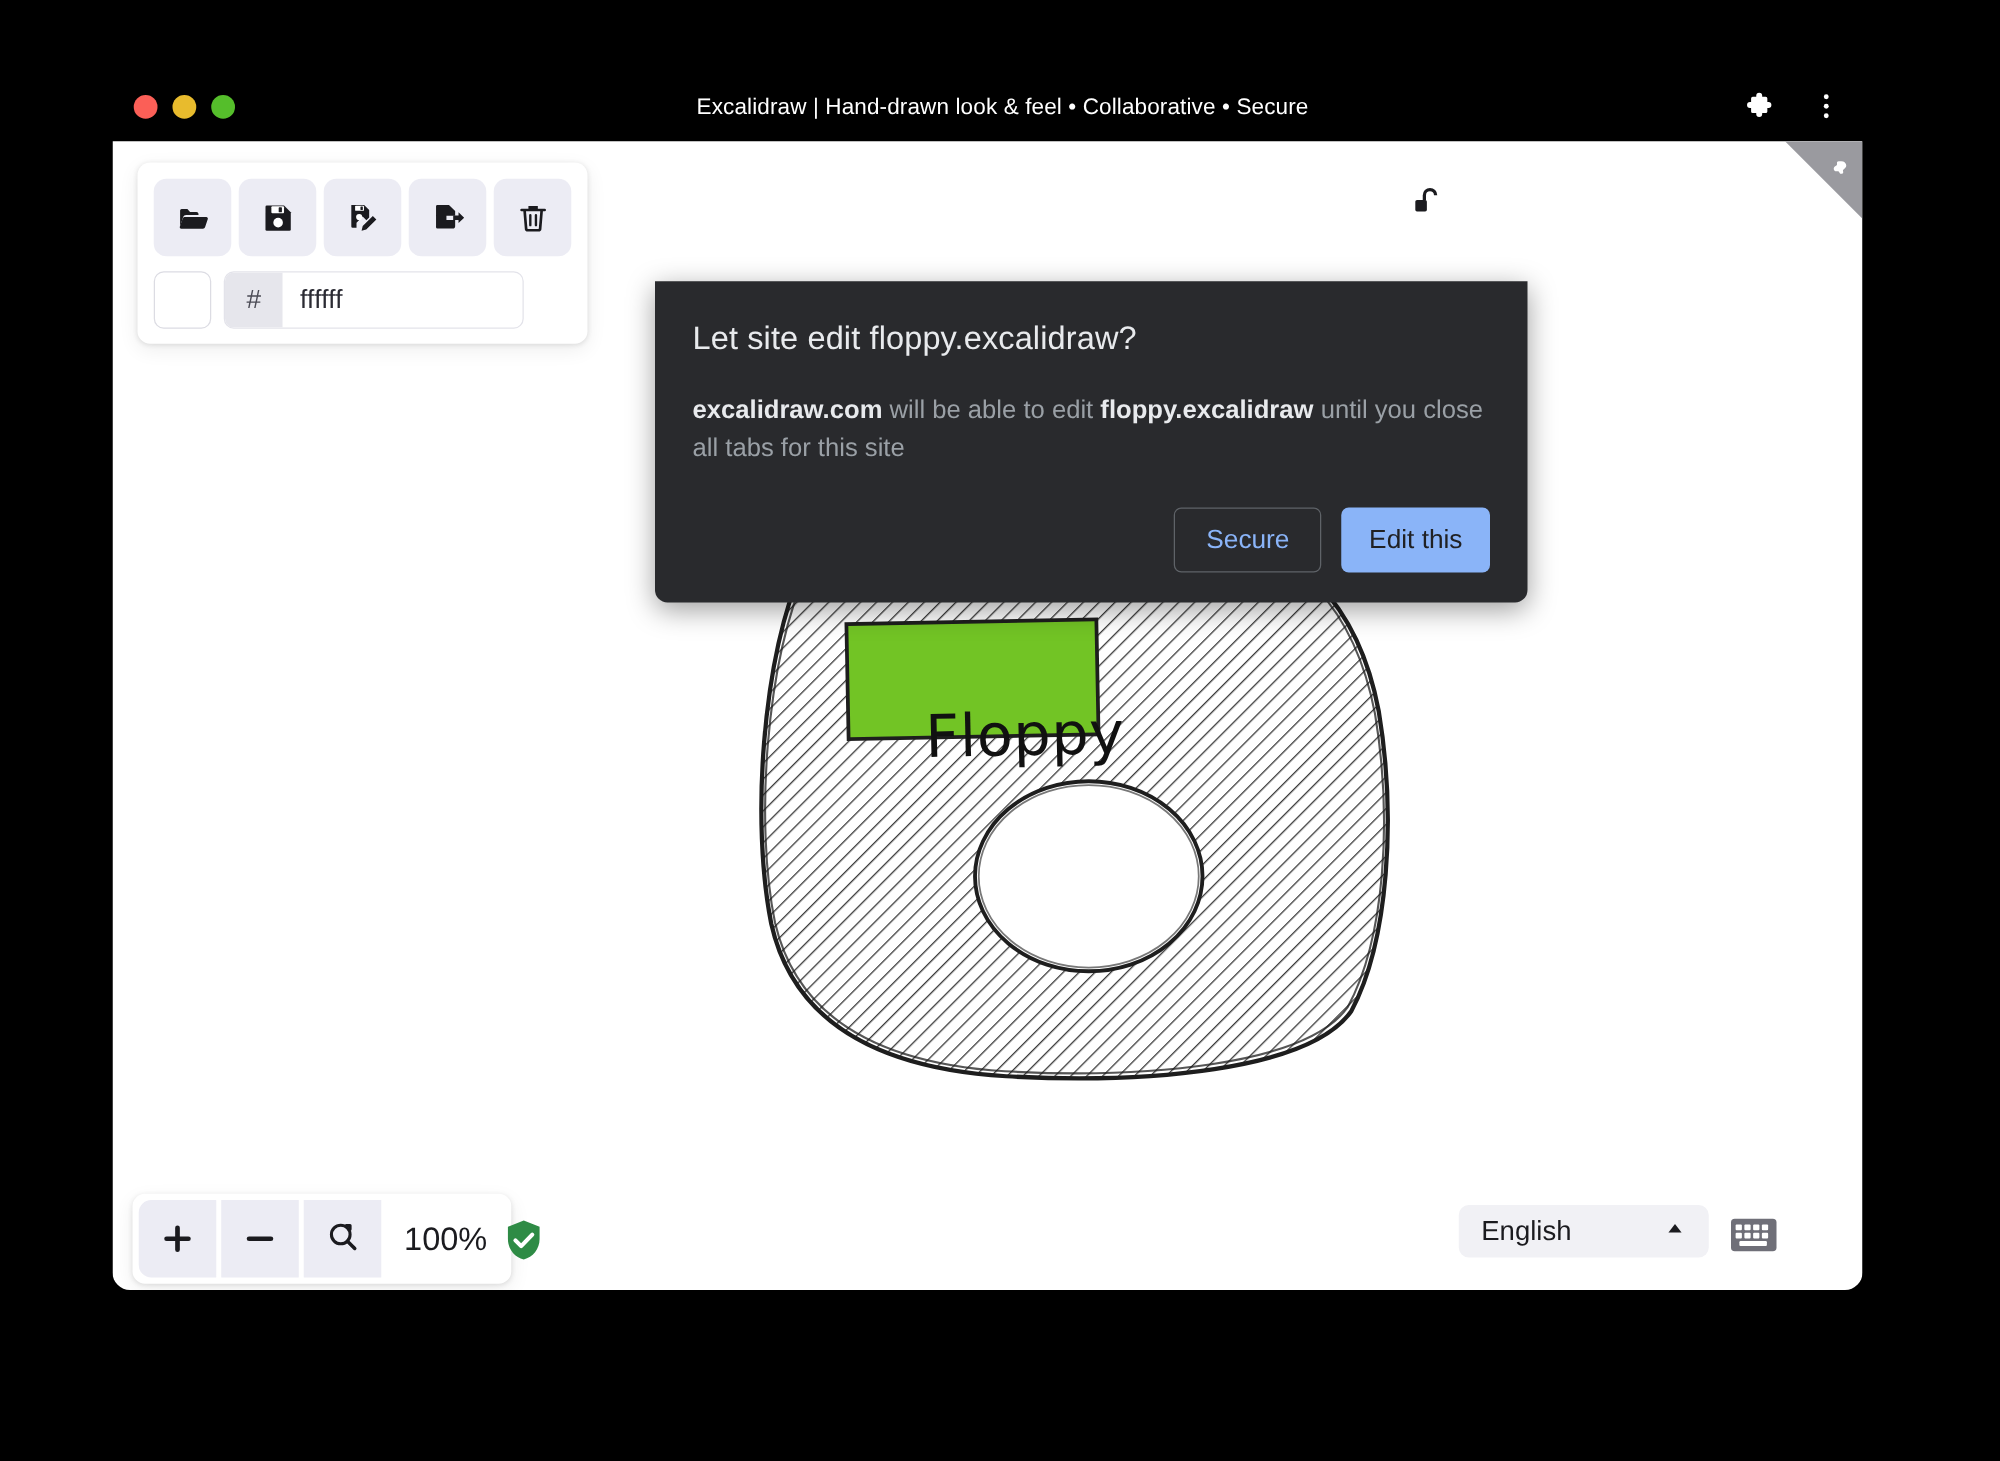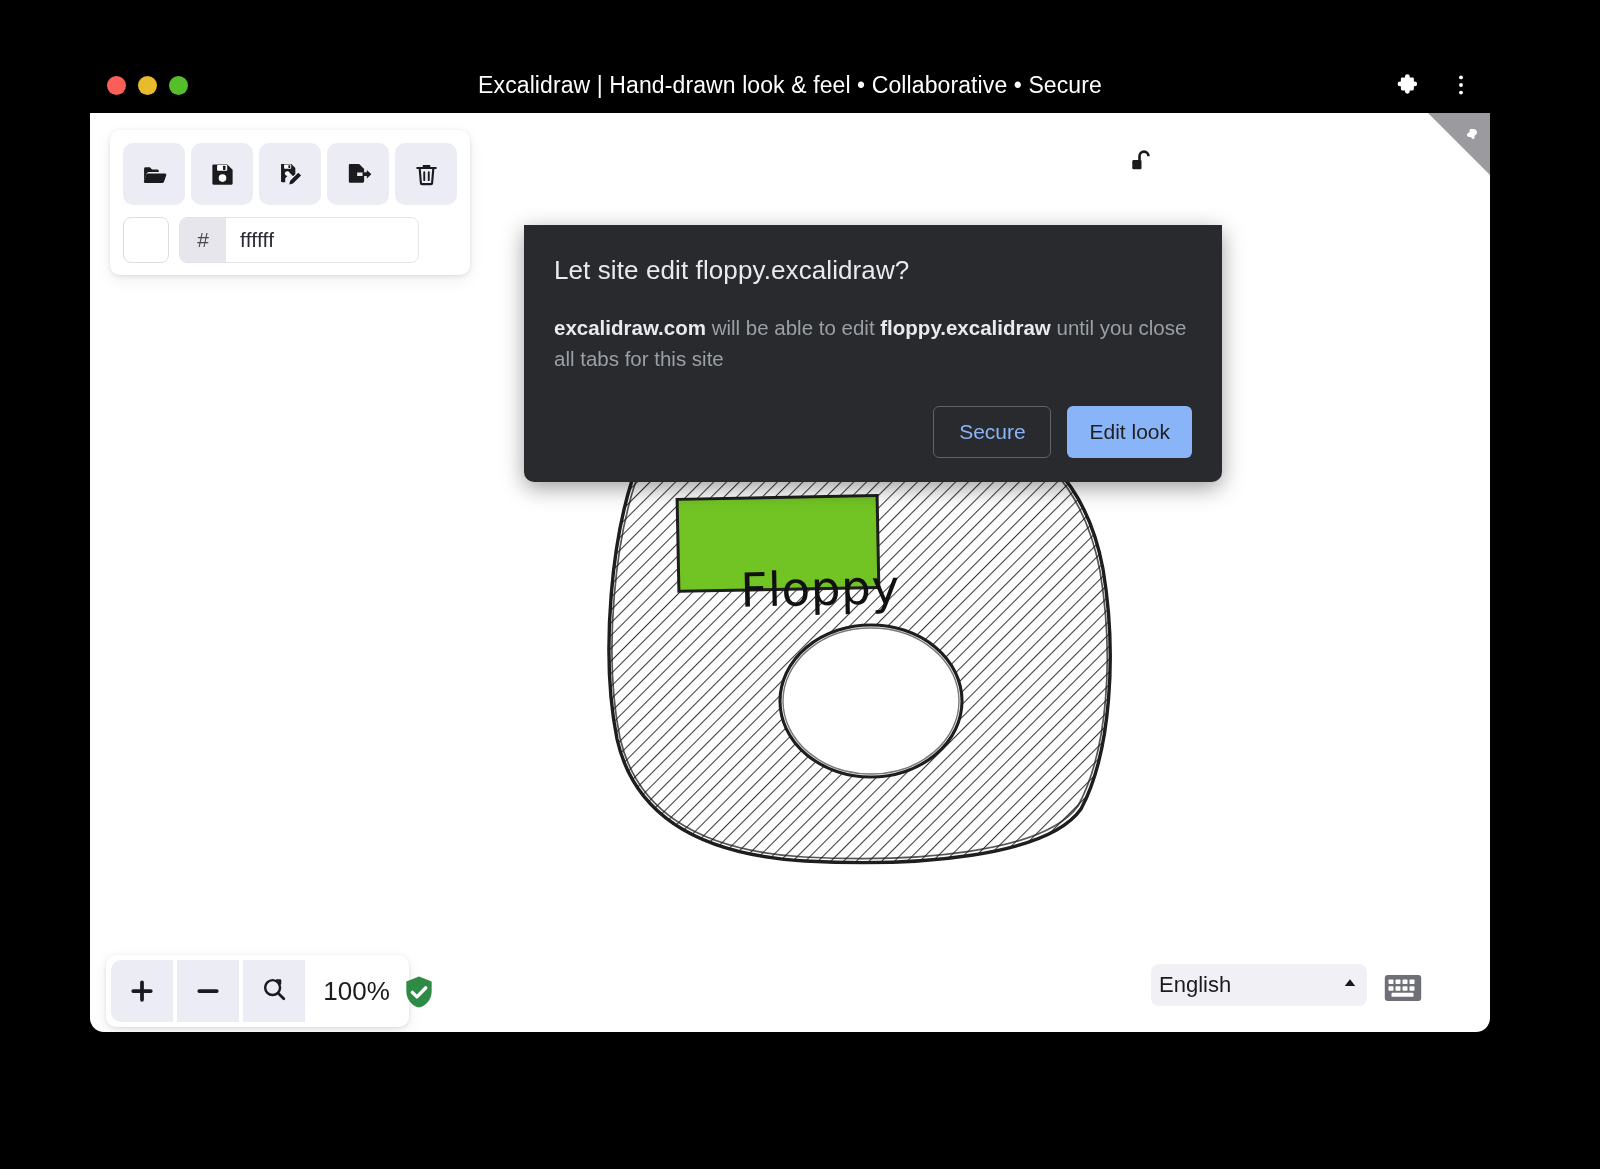--- a/index.html
+++ b/index.html
@@ -48,27 +48,27 @@
     display: flex;
     gap: 12px;
   }
   .tl { width: 19px; height: 19px; border-radius: 50%; }
   .tl.red    { background: #FB5F57; }
   .tl.yellow { background: #E8BB2D; }
   .tl.green  { background: #55BE2B; }
 
   #window-title {
     position: absolute;
-    left: 0; top: 0;
+    left: 12px; top: 0;
     width: 100%;
     height: 56px;
     line-height: 56px;
     text-align: center;
     color: #ffffff;
-    font-size: 23px;
+    font-size: 18px;
     letter-spacing: 0.1px;
     white-space: nowrap;
   }
 
   #chrome-actions {
     position: absolute;
     right: 16px;
     top: 0;
     height: 56px;
     display: flex;
@@ -255,27 +255,27 @@
     bottom: 21px;
     width: 38px;
     height: 38px;
   }
 
   
   #lang-select {
     position: absolute;
     right: 123px;
     bottom: 26px;
-    width: 216px;
+    width: 200px;
     height: 42px;
     background: #f1f1f5;
     border-radius: 8px;
     display: flex;
     align-items: center;
-    padding: 0 8px;
+    padding: 0 18px;
     cursor: pointer;
   }
   #lang-label { flex: 1; font-size: 22px; color: #1b1b1f; }
 
   #keyboard-icon-btn {
     position: absolute;
     right: 68px;
     bottom: 29px;
     width: 38px;
     height: 30px;
@@ -557,19 +557,19 @@
         </span>
       </div>
 
       <div id="permission-dialog">
         <div id="dialog-title">Let site edit floppy.excalidraw?</div>
         <div id="dialog-body">
           <span class="strong">excalidraw.com</span><span> will be able to edit </span><span class="strong">floppy.excalidraw</span><span> until you close all tabs for this site</span>
         </div>
         <div id="dialog-actions">
           <button id="cancel-button">Secure</button>
-          <button id="edit-file-button">Edit look</button>
+          <button id="edit-file-button">Edit this</button>
         </div>
       </div>
 
     </div>
   </div>
 </div>
 
 </body></html>

